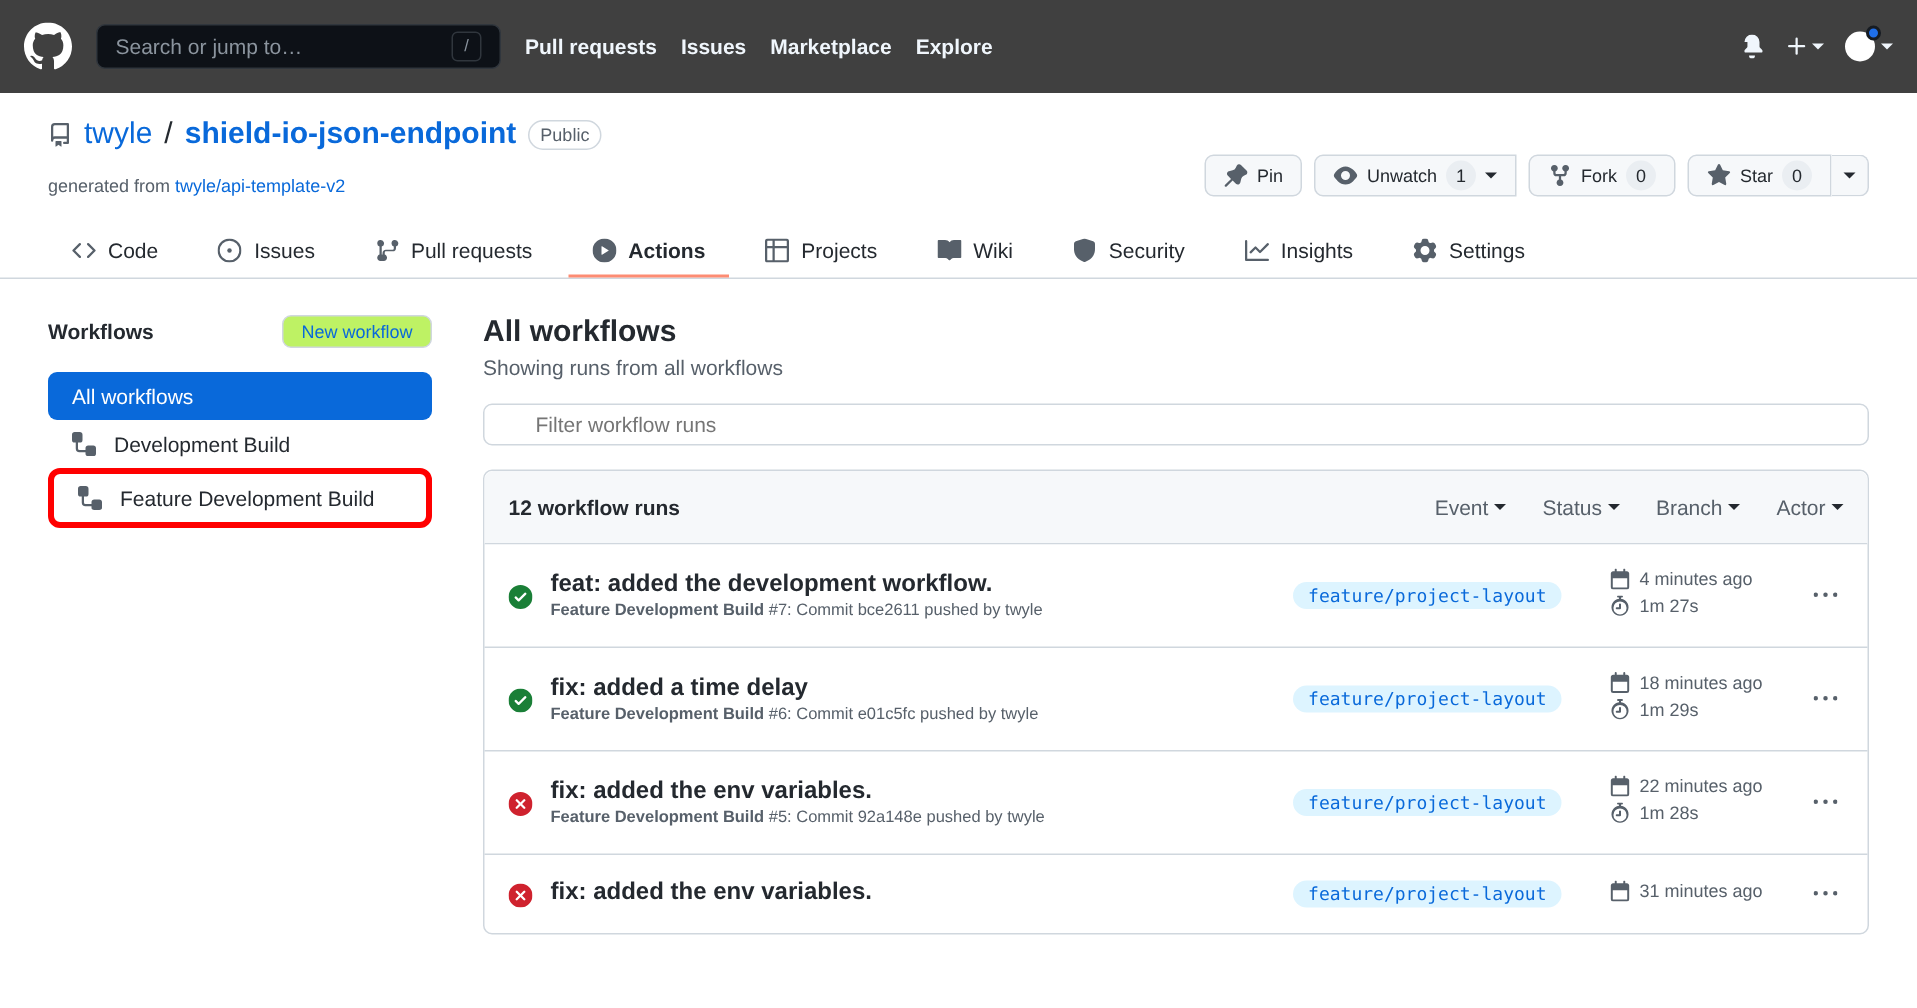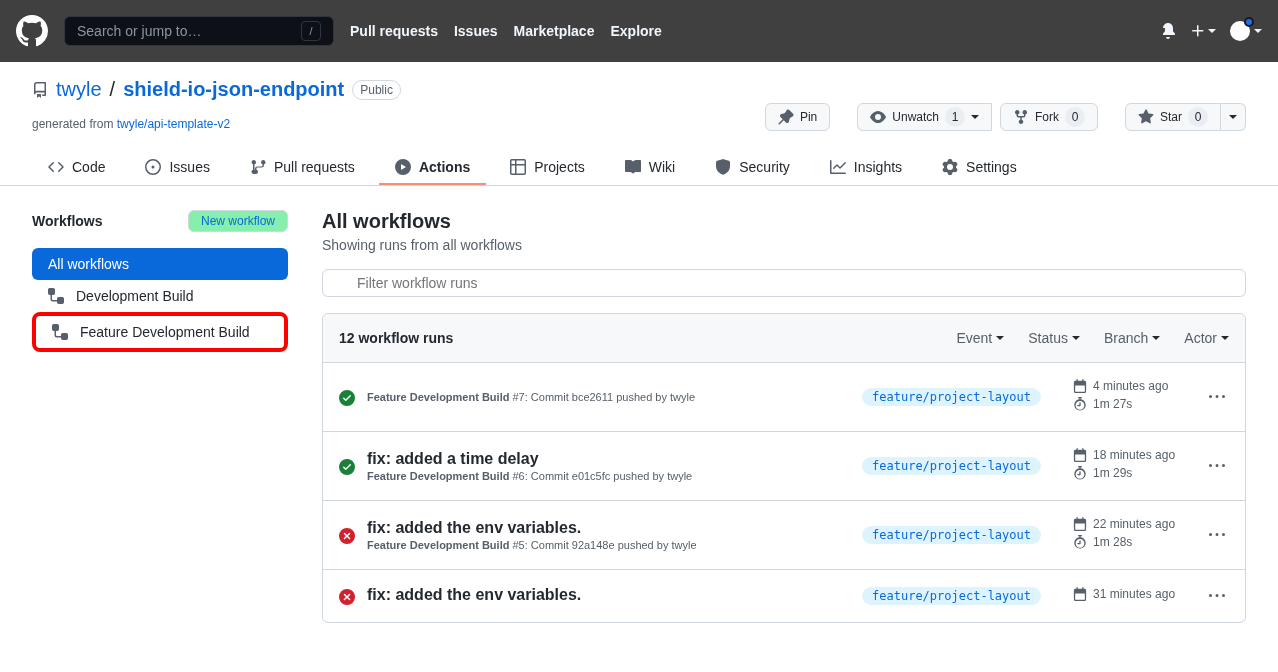--- a/index.html
+++ b/index.html
@@ -26,37 +26,37 @@
 .repo-title { display:flex; align-items:center; gap:8px; font-size: 20px; }
 .repo-title svg { fill:#57606a; }
 .repo-title .owner, .repo-title .name { color:#0969da; }
 .repo-title .name { font-weight:600; }
 .visibility-badge { border:1px solid #d0d7de; border-radius: 2em; padding: 0 7px; font-size:12px; color:#57606a; line-height:18px; }
 .generated-from { font-size:12px; color:#57606a; margin-top:16px; }
 .repo-actions { display:flex; gap:8px; }
 .btn { border:1px solid #d0d7de; border-radius:6px; background:#f6f8fa; padding: 3px 12px; font-size:12px; display:flex; align-items:center; gap:6px; color:#24292f; line-height:20px; }
 .btn svg { fill:#57606a; }
 .counter { background:#eaeef2; border-radius: 2em; padding: 0 6px; font-size:12px; min-width:20px; text-align:center; color:#24292f; }
-.btn-group { display:flex;margin-left:19px; }
+.btn-group { display:flex; }
 .btn-group .btn:first-child { border-top-right-radius:0; border-bottom-right-radius:0; }
 .btn-group .btn.drop { border-top-left-radius:0; border-bottom-left-radius:0; border-left:0; padding:3px 8px; }
 .caret-dark { width:0; height:0; border-left:4px solid transparent; border-right:4px solid transparent; border-top:4px solid #24292f; display:inline-block; }
 
 
 .repotabs { display:flex; gap:8px; margin-top: 20px; }
 .repotab { display:flex; align-items:center; gap:8px; padding: 8px 16px; font-size:14px; color:#24292f; border-bottom: 2px solid transparent; }
 .repotab svg { fill:#57606a; }
 .repotab.selected { border-bottom-color:#fd8c73; font-weight:600; }
 
 
 .mainwrap { display:flex; padding: 24px 32px; gap: 34px; }
 .sidebar { width: 256px; flex-shrink:0; }
 .sidebar-head { display:flex; justify-content:space-between; align-items:center; margin-bottom:16px; }
 .sidebar-head h2 { font-size:14px; font-weight:600; }
-.new-workflow { border:1px solid #d0d7de; border-radius:6px; background:#86efac; padding: 3px 12px; font-size:12px; color:#0969da; }
+.new-workflow { border:1px solid #d0d7de; border-radius:6px; background:#bef264; padding: 3px 12px; font-size:12px; color:#0969da; }
 .sidebar-item { display:flex; align-items:center; gap:12px; padding: 8px 16px; border-radius:6px; font-size:14px; color:#24292f; position:relative; }
 .sidebar-item.active { background:#0969da; color:#fff; }
 .sidebar-item svg { fill:#57606a; }
 .sidebar-item.highlighted { border:4px solid #ff0000; border-radius: 8px; }
 
 .content { flex:1; }
 .content h1 { font-size:20px; font-weight:600; margin-bottom:4px; }
 .content .subtitle { color:#57606a; font-size:14px; margin-bottom:16px; }
 .filter-input { width:100%; border:1px solid #d0d7de; border-radius:6px; padding: 5px 12px 5px 34px; font-size:14px; position:relative; margin-bottom:16px; }
 .filter-wrap { position:relative; }
@@ -293,20 +293,21 @@
               <span class="caret-dark"></span>
             </div>
           </div>
       </div>
       <div id="runs">
           <div class="run">
             <svg class="run-status success" viewBox="0 0 16 16">
               <path d="M8 16A8 8 0 1 1 8 0a8 8 0 0 1 0 16Zm3.78-9.72a.751.751 0 0 0-1.06-1.06L6.75 9.19 5.28 7.72a.751.751 0 0 0-1.06 1.06l2 2a.75.75 0 0 0 1.06 0Z"></path>
             </svg>
             <div class="run-main">
+              <div class="run-title">feat: added the development workflow.</div>
               <div class="run-desc"><span class="wf">Feature Development Build</span> #7: Commit bce2611 pushed by twyle</div>
             </div>
             <span class="branch-label">feature/project-layout</span>
             <div class="run-meta">
               <div class="run-meta-row">
                 <svg width="14" height="14" viewBox="0 0 16 16">
                   <path d="M4.75 0a.75.75 0 0 1 .75.75V2h5V.75a.75.75 0 0 1 1.5 0V2h1.25c.966 0 1.75.784 1.75 1.75v10.5A1.75 1.75 0 0 1 13.25 16H2.75A1.75 1.75 0 0 1 1 14.25V3.75C1 2.784 1.784 2 2.75 2H4V.75A.75.75 0 0 1 4.75 0ZM2.5 7.5v6.75c0 .138.112.25.25.25h10.5a.25.25 0 0 0 .25-.25V7.5Z"></path>
                 </svg>
                 <span>4 minutes ago</span>
               </div>

